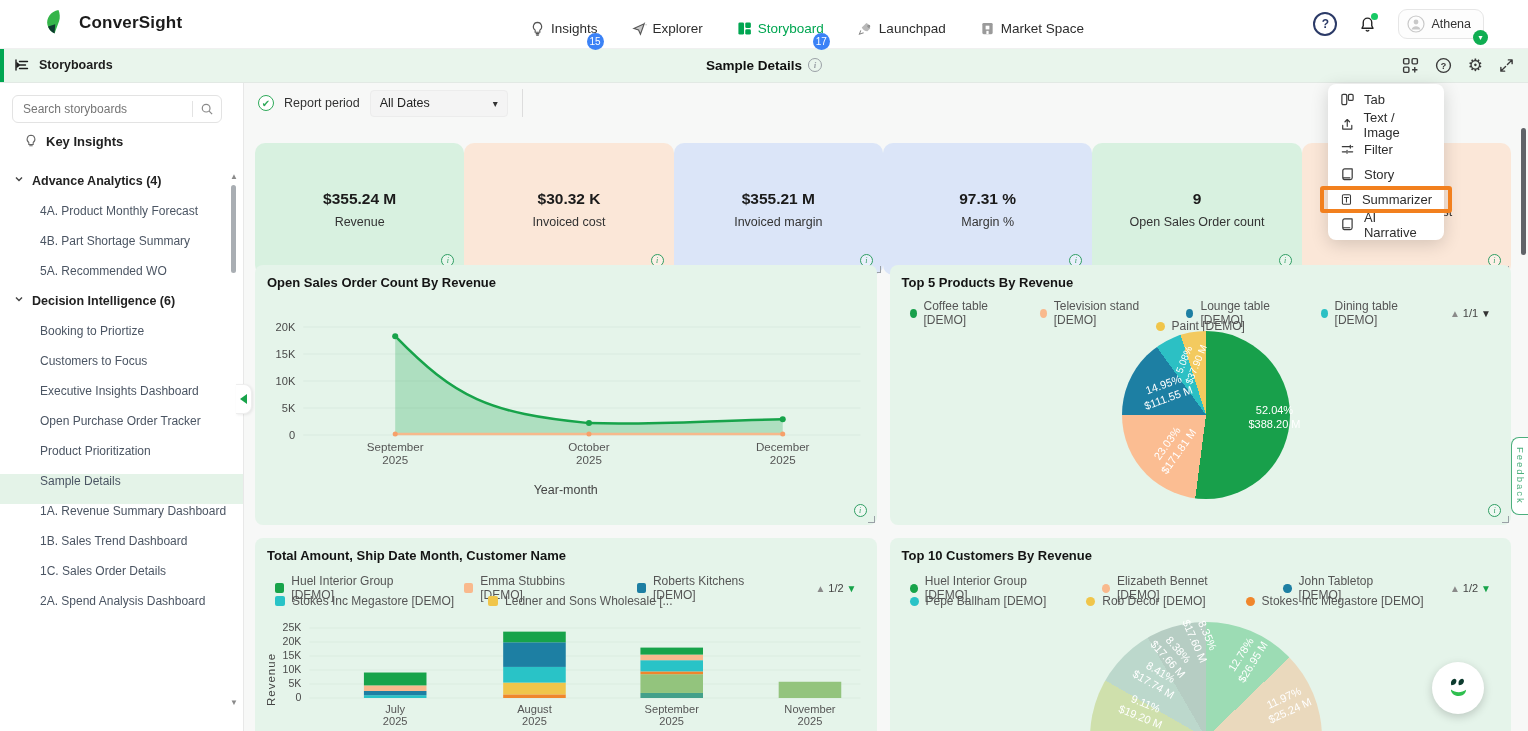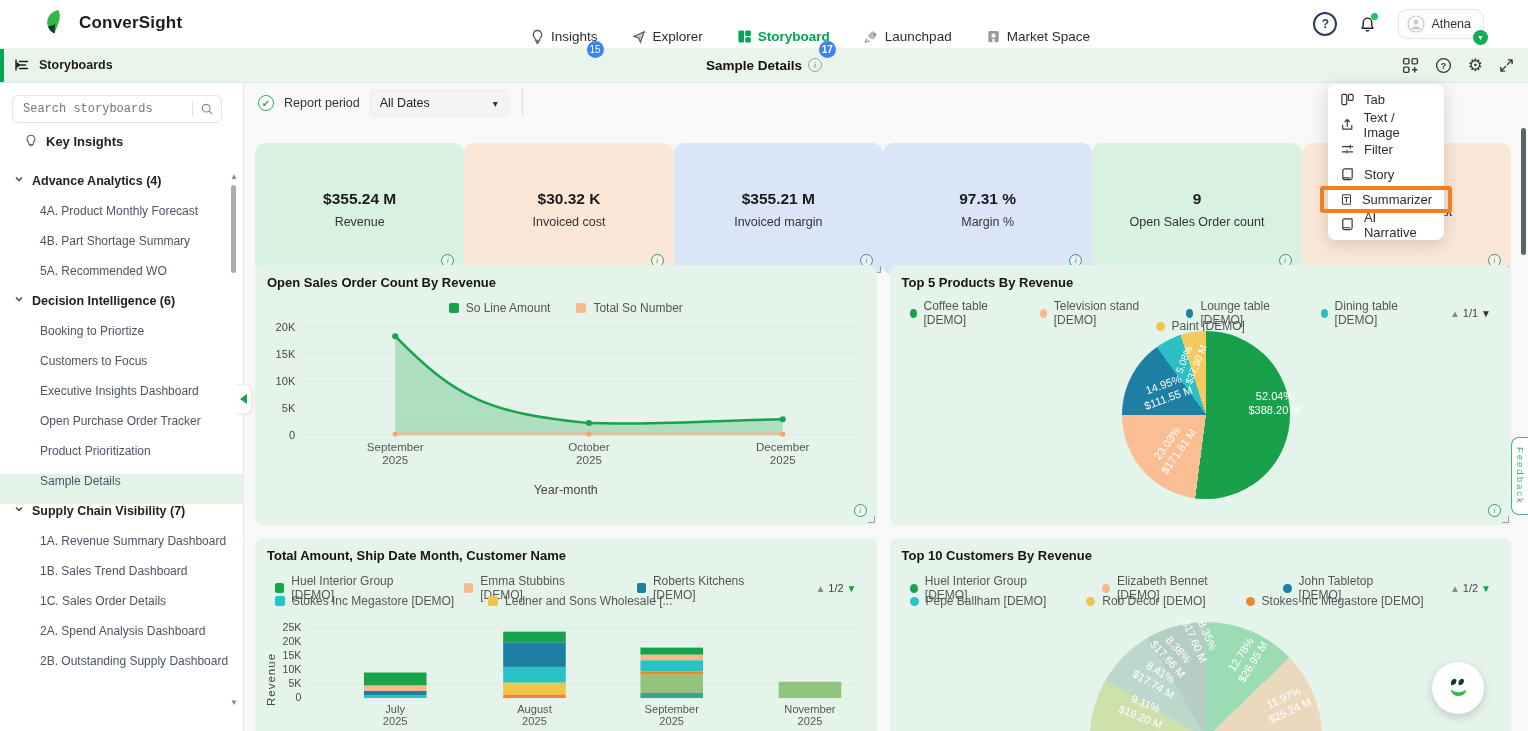--- a/index.html
+++ b/index.html
@@ -3,43 +3,43 @@
 <meta charset="utf-8">
 <style>
   html,body{margin:0;padding:0;}
   body{font-family:"Liberation Sans","DejaVu Sans",sans-serif;background:#fff;}
   .stage{position:relative;width:1528px;height:731px;overflow:hidden;background:#fff;}
   svg{display:block;}
   
   .topbar{position:absolute;left:0;top:0;width:100%;height:48px;background:#fff;border-bottom:1px solid #f0f0f0;z-index:30;}
   .brand{position:absolute;left:44px;top:9px;display:flex;align-items:center;gap:8px;}
   .brand-name{font-size:17px;font-weight:bold;color:#1b1b1b;letter-spacing:.2px;}
-  .nav{position:absolute;left:530px;top:12px;height:48px;display:flex;align-items:center;gap:34px;}
+  .nav{position:absolute;left:530px;top:4px;height:48px;display:flex;align-items:center;gap:34px;}
   .nav-item{position:relative;display:flex;align-items:center;gap:6px;font-size:13.5px;color:#2d2d2d;cursor:pointer;}
-  .nav-item.active{color:#00a651;font-weight:bold;align-items:flex-end;}
+  .nav-item.active{color:#00a651;font-weight:normal;align-items:flex-end;}
   .nav-badge{position:absolute;right:-6px;bottom:-14px;min-width:17px;height:17px;border-radius:9px;background:#3b82f6;color:#fff;font-size:10px;display:flex;align-items:center;justify-content:center;padding:0 2px;box-sizing:border-box;}
   .top-right{position:absolute;right:44px;top:0;height:48px;display:flex;align-items:center;gap:22px;}
   .help-circ{width:20px;height:20px;border-radius:50%;border:2px solid #2b3a67;color:#2b3a67;font-size:12px;font-weight:bold;display:flex;align-items:center;justify-content:center;}
   .bell{position:relative;}
   .bell .dot{position:absolute;right:-2px;top:-3px;width:7px;height:7px;border-radius:50%;background:#17c964;}
   .avatar-chip{position:relative;display:flex;align-items:center;gap:6px;border:1px solid #e6e6e6;border-radius:9px;padding:5px 12px 5px 8px;background:#fdfdfd;}
   .avatar-chip .uname{font-size:12.5px;color:#333;}
   .chip-badge{position:absolute;right:-5px;bottom:-7px;width:15px;height:15px;border-radius:50%;background:#0fae52;color:#fff;font-size:8px;display:flex;align-items:center;justify-content:center;}
   
   .subbar{position:absolute;left:0;top:48px;width:100%;height:34px;background:#e9f5ec;border-bottom:1px solid #e2e9e4;z-index:29;}
   .subbar .strip{position:absolute;left:0;top:0;width:4px;height:100%;background:#00a651;}
   .subbar-left{position:absolute;left:14px;top:0;height:34px;display:flex;align-items:center;gap:9px;font-size:12.5px;font-weight:bold;color:#1c1c1c;}
   .subbar-title{position:absolute;left:50%;transform:translateX(-50%);top:0;height:34px;display:flex;align-items:center;gap:6px;font-size:13.5px;font-weight:bold;color:#111;}
   .subbar-right{position:absolute;right:14px;top:0;height:34px;display:flex;align-items:center;gap:16px;color:#3a3a3a;}
   .info-i{width:14px;height:14px;border-radius:50%;border:1.3px solid #9aa0a6;color:#9aa0a6;font-size:9px;font-style:italic;font-family:"Liberation Serif",serif;display:flex;align-items:center;justify-content:center;box-sizing:border-box;}
   .gear{font-size:17px;color:#3a3a3a;line-height:1;}
   
   .sidebar{position:absolute;left:0;top:82px;width:243px;height:649px;background:#fff;border-right:1px solid #e8e8e8;z-index:10;}
   .search-wrap{position:absolute;left:12px;top:13px;width:208px;height:26px;border:1px solid #e3e3e3;border-radius:6px;display:flex;align-items:center;background:#fff;}
-  .search-wrap input{border:0;outline:0;flex:1;padding:0 10px;font-size:12px;color:#b91c1c;font-family:Liberation Mono, monospace;background:transparent;}
+  .search-wrap input{border:0;outline:0;flex:1;padding:0 10px;font-size:12px;color:#b91c1c;font-family:Liberation Sans, sans-serif;background:transparent;}
   .search-div{width:1px;height:16px;background:#e3e3e3;}
   .search-btn{width:28px;display:flex;align-items:center;justify-content:center;color:#8a8a8a;}
   .side-list{position:absolute;left:0;top:52px;width:100%;}
   .side-row{height:30px;display:flex;padding:0 14px;font-size:12.5px;color:#3d3d3d;cursor:pointer;}
   .side-row .chev{margin-right:8px;color:#555;}
   .side-group{font-weight:bold;color:#222;}
   .side-item{padding-left:40px;font-size:12px;color:#4b5563;}
   .side-item.sel{background:#e4f3e8;color:#4b5563;}
   .key-insights{gap:8px;font-weight:bold;font-size:13px;color:#222;padding-left:24px;height:34px;}
   .sb-scroll{position:absolute;right:7px;top:103px;width:5px;height:88px;background:#a9aeb3;border-radius:3px;}
@@ -249,40 +249,31 @@
         </div>
       <div class="side-row side-item">
           <span>Open Purchase Order Tracker</span>
         </div>
       <div class="side-row side-item">
           <span>Product Prioritization</span>
         </div>
       <div class="side-row side-item sel">
           <span>Sample Details</span>
         </div>
-      <div class="side-row side-group">
-        <svg class="chev" width="10" height="10" viewBox="0 0 10 10">
-            <path d="M2 3.5l3 3 3-3" stroke="#444" stroke-width="1.4" fill="none"></path>
-          </svg>
-        <span>Supply Chain Visibility (7)</span>
-      </div>
       <div class="side-row side-item">
           <span>1A. Revenue Summary Dashboard</span>
         </div>
       <div class="side-row side-item">
           <span>1B. Sales Trend Dashboard</span>
         </div>
       <div class="side-row side-item">
           <span>1C. Sales Order Details</span>
         </div>
       <div class="side-row side-item">
           <span>2A. Spend Analysis Dashboard</span>
-        </div>
-      <div class="side-row side-item">
-          <span>2B. Outstanding Supply Dashboard</span>
         </div>
     </div>
     <span class="sb-up">▲</span>
     <div class="sb-scroll"></div>
     <span class="sb-down">▼</span>
   </div>
   <div class="collapse-handle">
       <span class="tri"></span>
     </div>
 
@@ -334,30 +325,20 @@
         <span class="kpi-frag">ost</span>
         <span class="card-info">i</span>
           <span class="corner"></span>
       </div>
     </div>
 
     <div class="charts-grid">
 
       <div class="chart-card">
         <div class="chart-title">Open Sales Order Count By Revenue</div>
-        <div class="legend-row" style="top:36px;justify-content:center;">
-          <span class="leg-item">
-              <span class="leg-sq" style="background: rgb(23, 163, 74);"></span>
-              <span>So Line Amount</span>
-            </span>
-          <span class="leg-item">
-              <span class="leg-sq" style="background: rgb(246, 185, 140);"></span>
-              <span>Total So Number</span>
-            </span>
-        </div>
         <div class="area-wrap">
           <svg id="area-svg" viewBox="0 0 600 160" width="100%" height="100%" preserveAspectRatio="none">
               <line x1="40" y1="10" x2="592" y2="10" stroke="#d9eadf" stroke-width="1"></line>
               <text x="32" y="14" text-anchor="end" font-size="11" fill="#4a4a4a">20K</text>
               <line x1="40" y1="37" x2="592" y2="37" stroke="#d9eadf" stroke-width="1"></line>
               <text x="32" y="41" text-anchor="end" font-size="11" fill="#4a4a4a">15K</text>
               <line x1="40" y1="64" x2="592" y2="64" stroke="#d9eadf" stroke-width="1"></line>
               <text x="32" y="68" text-anchor="end" font-size="11" fill="#4a4a4a">10K</text>
               <line x1="40" y1="91" x2="592" y2="91" stroke="#d9eadf" stroke-width="1"></line>
               <text x="32" y="95" text-anchor="end" font-size="11" fill="#4a4a4a">5K</text>
@@ -407,21 +388,21 @@
               <span class="down dark">▼</span>
             </span>
         </div>
         <div class="legend-row" style="top:54px;justify-content:center;">
           <span class="leg-item">
               <span class="leg-dot" style="background: rgb(240, 197, 74);"></span>
               <span>Paint [DEMO]</span>
             </span>
         </div>
         <div id="pie1" class="pie" style="left: 232px; top: 66px; width: 168px; height: 168px; background: conic-gradient(rgb(24, 160, 75) 0%, rgb(24, 160, 75) 52.04%, rgb(251, 189, 146) 52.04%, rgb(251, 189, 146) 75.07%, rgb(29, 127, 163) 75.07%, rgb(29, 127, 163) 90.02%, rgb(44, 192, 196) 90.02%, rgb(44, 192, 196) 95.1%, rgb(243, 202, 95) 95.1%, rgb(243, 202, 95) 100%);"></div>
-        <div class="plabel" style="left:345px;top:124px;width:80px;">
+        <div class="plabel" style="left:345px;top:138px;width:80px;">
             <span>52.04%</span>
             <span>$388.20 M</span>
           </div>
         <div class="plabel" style="left:246px;top:168px;width:74px;transform:rotate(-55deg);">
             <span>23.03%</span>
             <span>$171.81 M</span>
           </div>
         <div class="plabel" style="left:238px;top:112px;width:76px;transform:rotate(-20deg);">
             <span>14.95%</span>
             <span>$111.55 M</span>

